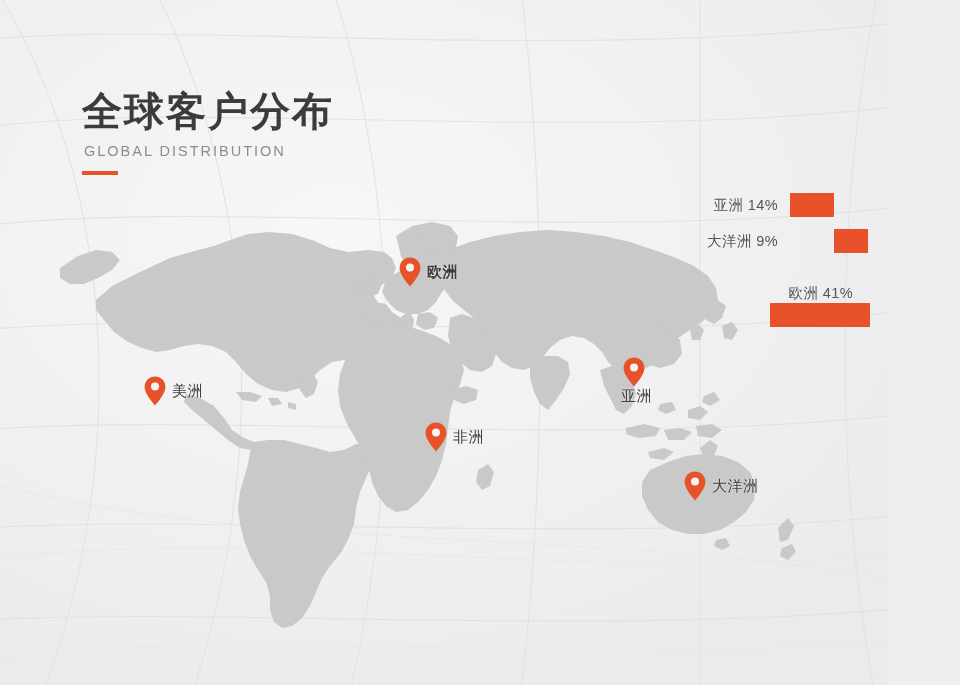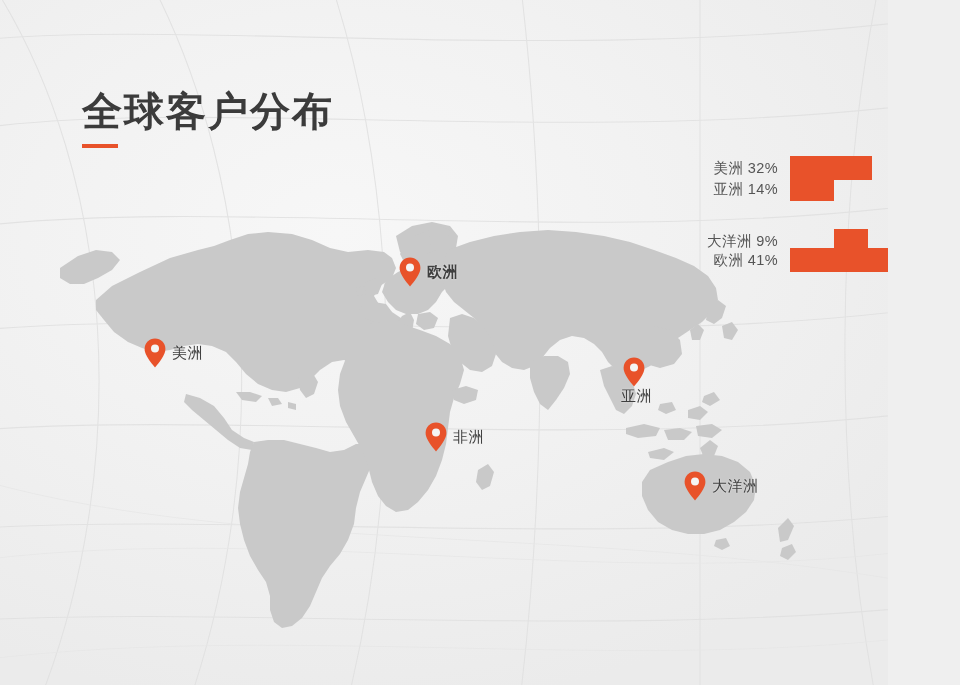--- a/index.html
+++ b/index.html
@@ -175,24 +175,25 @@
       <path d="M696,426 L712,424 L722,430 L712,438 L698,436 Z"></path>
       <path d="M688,410 L700,406 L708,412 L700,420 L688,418 Z"></path>
       <path d="M660,404 L672,402 L676,410 L666,414 L658,410 Z"></path>
       <path d="M704,396 L714,392 L720,400 L710,406 L702,402 Z"></path>
       <path d="M648,452 L664,448 L674,452 L664,460 L650,458 Z"></path>
     </g>
   </svg>
 
   <div id="heading">
     <div id="title">全球客户分布</div>
+    <div id="subtitle">GLOBAL DISTRIBUTION</div>
     <div id="accent-bar"></div>
   </div>
 
-  <div class="marker" id="marker-0" style="left: 144px; top: 338px;">
+  <div class="marker" id="marker-0" style="left: 144px; top: 376px;">
     <span class="pin">
       <svg viewBox="0 0 22 30">
           <path d="M11,0.6 C5.2,0.6 0.6,5.2 0.6,11 C0.6,18.4 11,29.4 11,29.4 C11,29.4 21.4,18.4 21.4,11 C21.4,5.2 16.8,0.6 11,0.6 Z" fill="#e8522a"></path>
           <circle cx="11" cy="10.6" r="4" fill="#f4f4f4"></circle>
         </svg>
     </span>
     <span class="marker-label">美洲</span>
   </div>
 
   <div class="marker" id="marker-1" style="left: 399px; top: 257px; font-weight: bold;">
@@ -229,39 +230,33 @@
     <span class="pin">
       <svg viewBox="0 0 22 30">
           <path d="M11,0.6 C5.2,0.6 0.6,5.2 0.6,11 C0.6,18.4 11,29.4 11,29.4 C11,29.4 21.4,18.4 21.4,11 C21.4,5.2 16.8,0.6 11,0.6 Z" fill="#e8522a"></path>
           <circle cx="11" cy="10.6" r="4" fill="#f4f4f4"></circle>
         </svg>
     </span>
     <span class="marker-label">大洋洲</span>
   </div>
 
   <div id="chart">
-    <div class="bar-row" id="bar-row-0" style="top: 156px;">
-      <div class="bar-label">美洲 32%</div>
-      <div class="bar-track">
-        <div class="bar-fill" id="bar-fill-0" style="width: 82px;"></div>
-      </div>
-    </div>
-    <div class="bar-row" id="bar-row-1" style="top: 177px;">
+    <div class="bar-row" id="bar-row-1" style="top: 193px;">
       <div class="bar-label">亚洲 14%</div>
       <div class="bar-track">
         <div class="bar-fill" id="bar-fill-1" style="width: 44px;"></div>
       </div>
     </div>
     <div class="bar-row" id="bar-row-2" style="top: 229px; gap: 44px;">
       <div class="bar-label">大洋洲 9%</div>
       <div class="bar-track">
         <div class="bar-fill" id="bar-fill-2" style="width: 34px;"></div>
       </div>
     </div>
-    <div class="bar-row" id="bar-row-3" style="top: 248px;">
+    <div class="bar-row" id="bar-row-3" style="top: 284px; flex-direction: column;">
       <div class="bar-label">欧洲 41%</div>
       <div class="bar-track">
         <div class="bar-fill" id="bar-fill-3" style="width: 100px;"></div>
       </div>
     </div>
   </div>
 
 </div>
 
 </body></html>

